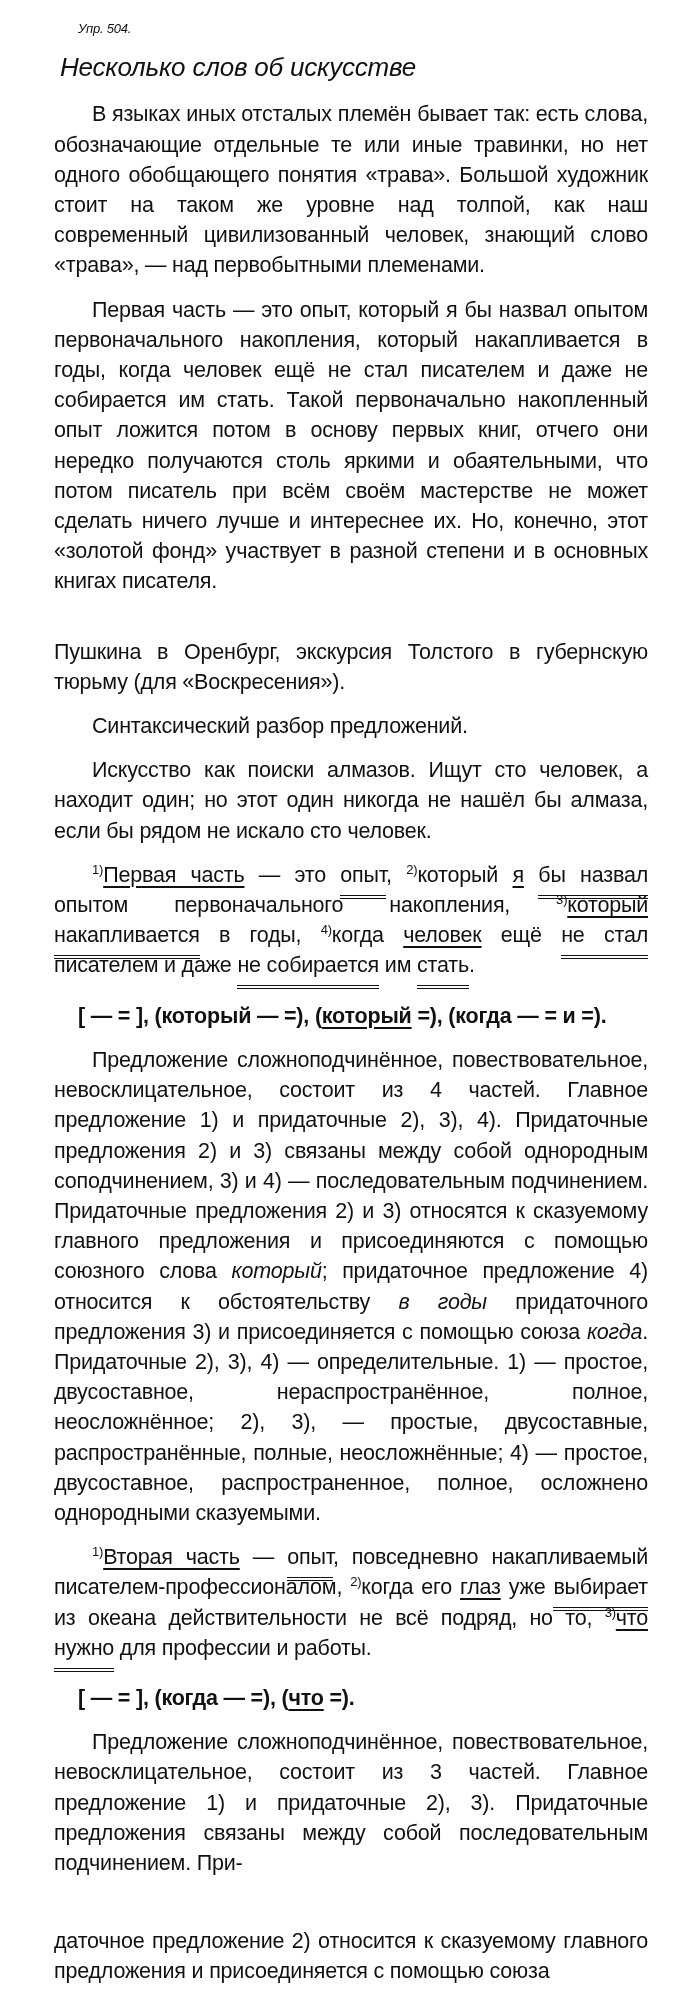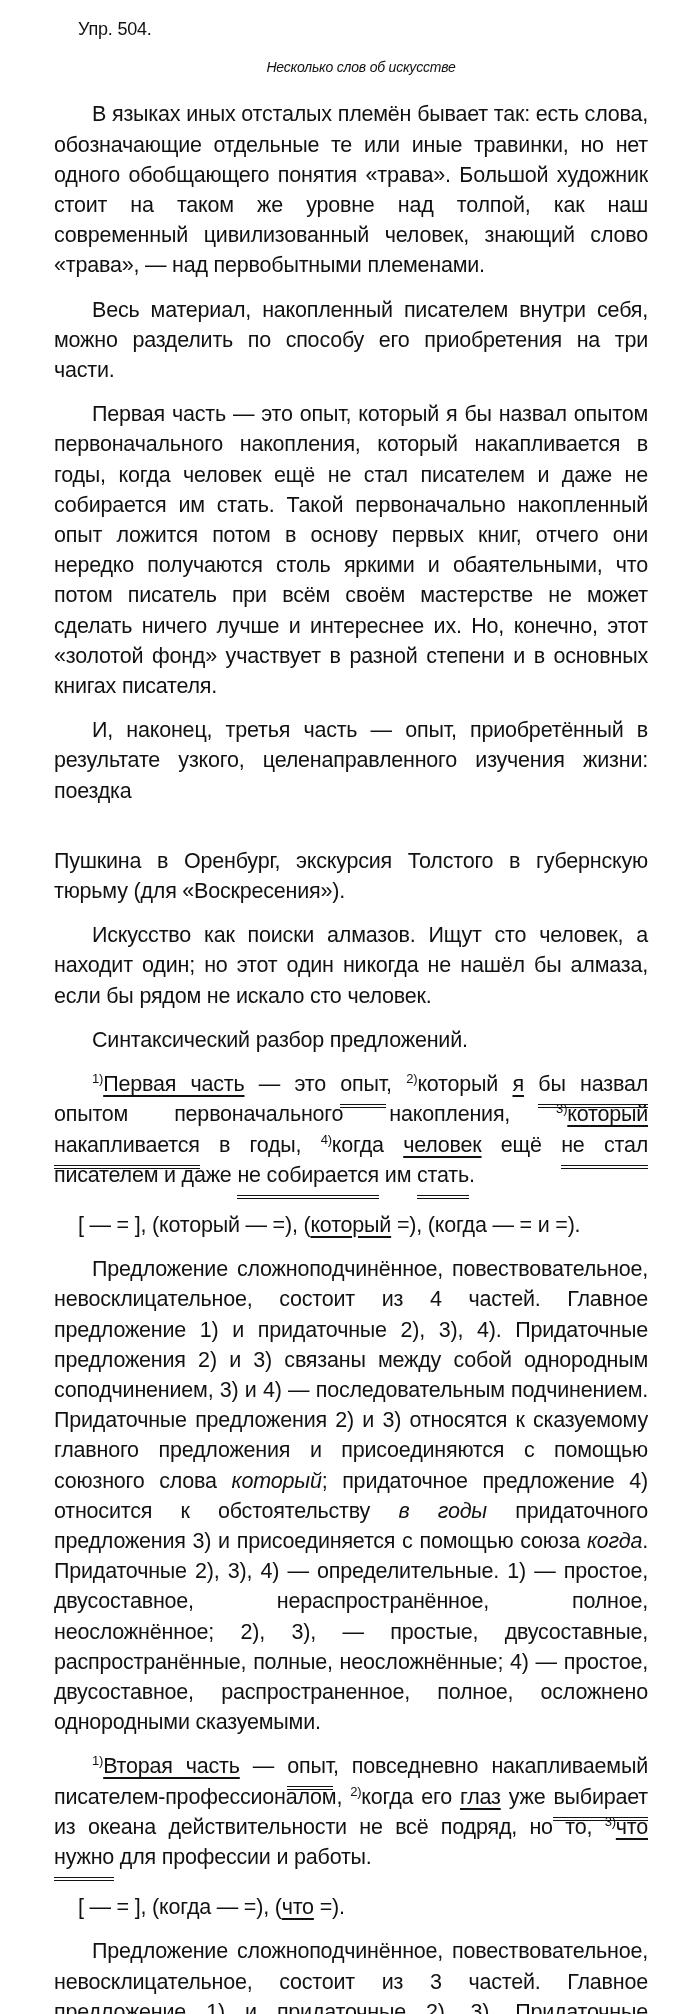--- a/index.html
+++ b/index.html
@@ -12,57 +12,56 @@
   }
   .page {
     position: relative;
     padding: 14px 38px 0 40px;
     font-size: 21.5px;
     line-height: 30.2px;
     text-align: justify;
     letter-spacing: -0.2px;
   }
   .ex-label {
+    font-style: italic;
     margin-left: 38px;
     margin-bottom: 8px;
-    font-size: 18px;
+    font-size: 13px;
   }
   .title {
     font-style: italic;
-    text-align: center;
+    text-align: left;
     margin-bottom: 17px;
-    font-size: 14px;
+    font-size: 26px;
     padding-left: 20px;
   }
   p { margin: 14px; text-indent: 38px; }
   .gap { height: 20px; }
   .gap-s { height: 12px; }
-  .scheme { text-indent: 38px; margin: 20px 0 14px 0; white-space: nowrap; }
+  .scheme { text-indent: 38px; margin: 20px 0 14px 0; white-space: nowrap; font-weight: bold; }
   i { font-style: italic; }
   sup { font-size: 13px; vertical-align: 8px; line-height: 0; }
   
   .subj { text-decoration: underline; text-decoration-thickness: 1.5px; text-underline-offset: 4px; }
   .pred { border-bottom: 4px double #111; padding-bottom: 8px; }
 </style>
 </head>
 <body>
 
 <div class="page">
 
   <div class="ex-label">Упр. 504.</div>
   <div class="title">Несколько слов об искусстве</div>
 
   <p>В языках иных отсталых племён бывает так: есть слова, обозначающие отдельные те или иные травинки, но нет одного обобщающего понятия «трава». Большой художник стоит на таком же уровне над толпой, как наш современный цивилизованный человек, знающий слово «трава», — над первобытными племенами.</p>
-  <p>Весь материал, накопленный писателем внутри себя, можно разделить по способу его приобретения на три части.</p>
   <p>Первая часть — это опыт, который я бы назвал опытом первоначального накопления, который накапливается в годы, когда человек ещё не стал писателем и даже не собирается им стать. Такой первоначально накопленный опыт ложится потом в основу первых книг, отчего они нередко получаются столь яркими и обаятельными, что потом писатель при всём своём мастерстве не может сделать ничего лучше и интереснее их. Но, конечно, этот «золотой фонд» участвует в разной степени и в основных книгах писателя.</p>
-  <p>И, наконец, третья часть — опыт, приобретённый в результате узкого, целенаправленного изучения жизни: поездка</p>
   <div class="gap-s"></div>
   <p style="text-indent:0">Пушкина в Оренбург, экскурсия Толстого в губернскую тюрьму (для «Воскресения»).</p>
+  <p>Синтаксический разбор предложений.</p>
   <p>Искусство как поиски алмазов. Ищут сто человек, а находит один; но этот один никогда не нашёл бы алмаза, если бы рядом не искало сто человек.</p>
-  <p>Синтаксический разбор предложений.</p>
 
   <p><sup>1)</sup><span class="subj">Первая часть</span><span> — это </span><span class="pred">опыт</span><span>, </span><sup>2)</sup><span>который </span><span class="subj">я</span><span> </span><span class="pred">бы назвал</span><span> опытом первоначального накопления, </span><sup>3)</sup><span class="subj">который</span><span> </span><span class="pred">накапливается</span><span> в годы, </span><sup>4)</sup><span>когда </span><span class="subj">человек</span><span> ещё </span><span class="pred">не стал</span><span> писателем и даже </span><span class="pred">не собирается</span><span> им </span><span class="pred">стать</span><span>.</span></p>
 
   <p class="scheme"><span>[ — = ], (который — =), (</span><span class="subj">который</span><span> =), (когда — = и =).</span></p>
 
   <p><span>Предложение сложноподчинённое, повествовательное, невосклицательное, состоит из 4 частей. Главное предложение 1) и придаточные 2), 3), 4). Придаточные предложения 2) и 3) связаны между собой однородным соподчинением, 3) и 4) — последовательным подчинением. Придаточные предложения 2) и 3) относятся к сказуемому главного предложения и присоединяются с помощью союзного слова </span><i>который</i><span>; придаточное предложение 4) относится к обстоятельству </span><i>в годы</i><span> придаточного предложения 3) и присоединяется с помощью союза </span><i>когда</i><span>. Придаточные 2), 3), 4) — определительные. 1) — простое, двусоставное, нераспространённое, полное, неосложнённое; 2), 3), — простые, двусоставные, распространённые, полные, неосложнённые; 4) — простое, двусоставное, распространенное, полное, осложнено однородными сказуемыми.</span></p>
 
   <p><sup>1)</sup><span class="subj">Вторая часть</span><span> — </span><span class="pred">опыт</span><span>, повседневно накапливаемый писателем-профессионалом, </span><sup>2)</sup><span>когда его </span><span class="subj">глаз</span><span> уже </span><span class="pred">выбирает</span><span> из океана действительности не всё подряд, но то, </span><sup>3)</sup><span class="subj">что</span><span> </span><span class="pred">нужно</span><span> для профессии и работы.</span></p>
 
   <p class="scheme"><span>[ — = ], (когда — =), (</span><span class="subj">что</span><span> =).</span></p>

